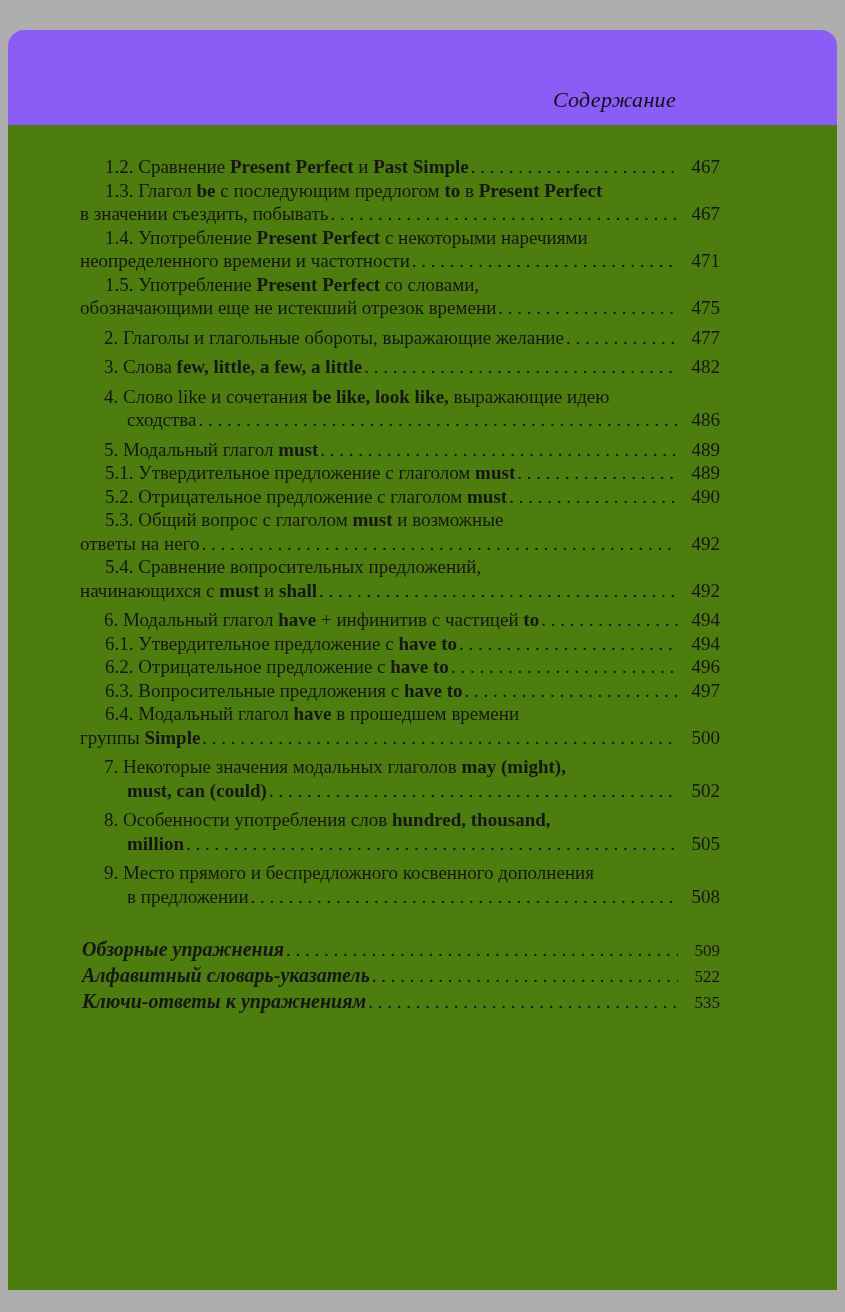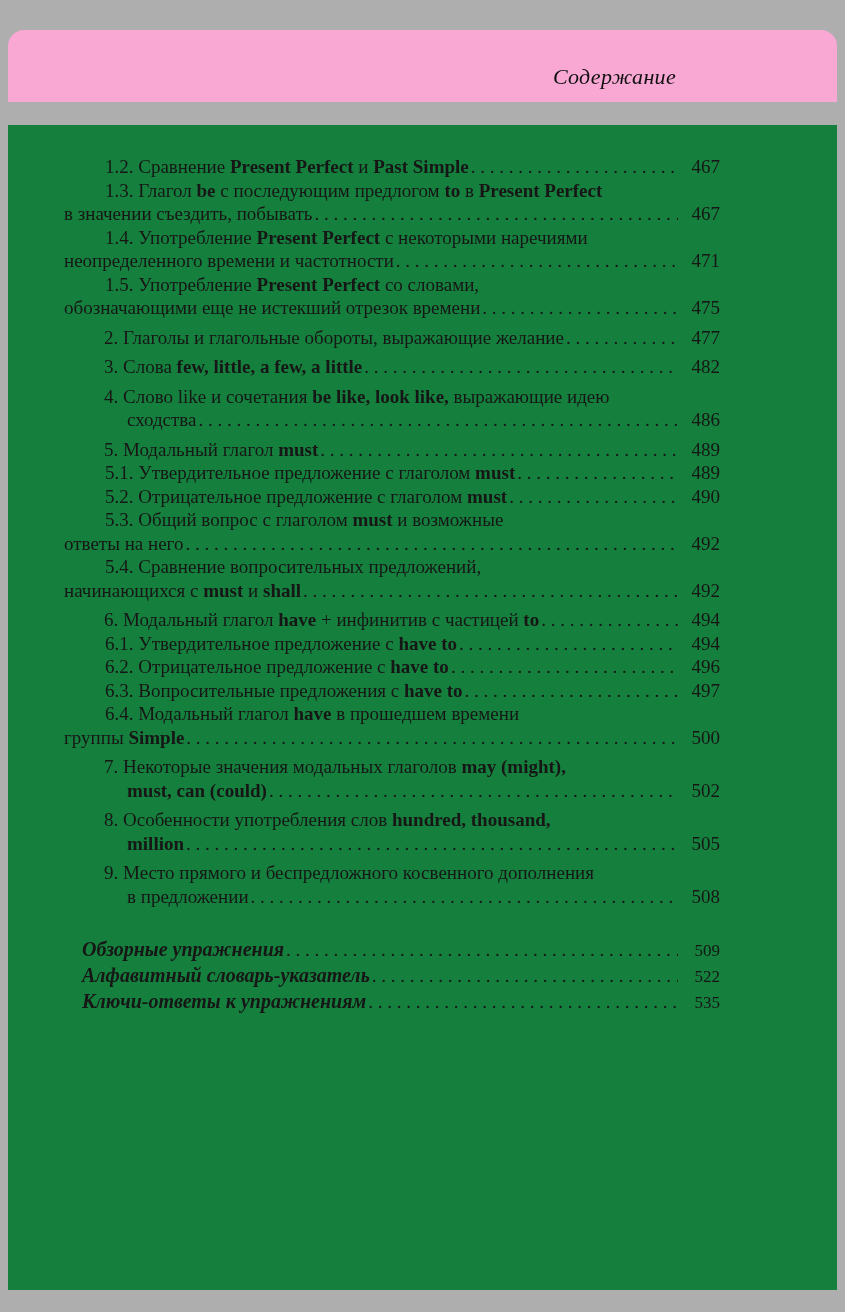--- a/index.html
+++ b/index.html
@@ -5,47 +5,47 @@
   html,body{margin:0;padding:0;}
   body{
     width:845px;height:1312px;
     background:#aeaeae;
     position:relative;
     overflow:hidden;
     font-family:"Liberation Serif", serif;
     color:#161616;
   }
   .header-band{
-    position:absolute;left:8px;right:8px;top:30px;height:72px;
-    background:#f9a8d4;
+    position:absolute;left:8px;right:8px;top:30px;height:95px;
+    background:#8b5cf6;
     border-radius:16px 16px 0 0;
   }
   .page-header{
     position:absolute;right:161px;bottom:12px;
     font-style:italic;
     font-size:22px;
     color:#101010;
     letter-spacing:0.3px;
   }
   .page{
     position:absolute;left:8px;right:8px;top:125px;bottom:22px;
-    background:#15803d;
+    background:#4d7c0f;
   }
   .toc{
     padding:30px 117px 0 0;
   }
   .line{
     display:flex;
     align-items:baseline;
     line-height:23.5px;
     font-size:19px;
   }
   .ind0{padding-left:74px;}
   .ind1{padding-left:97px;}
-  .ind2{padding-left:56px;}
+  .ind2{padding-left:72px;}
   .txt{white-space:nowrap;flex:0 0 auto;}
   .txt b{font-weight:bold;}
   .leader{
     flex:1 1 0;
     min-width:0;
     overflow:hidden;
     white-space:nowrap;
     margin:0 6px 0 2px;
     font-weight:normal;
     font-style:normal;

